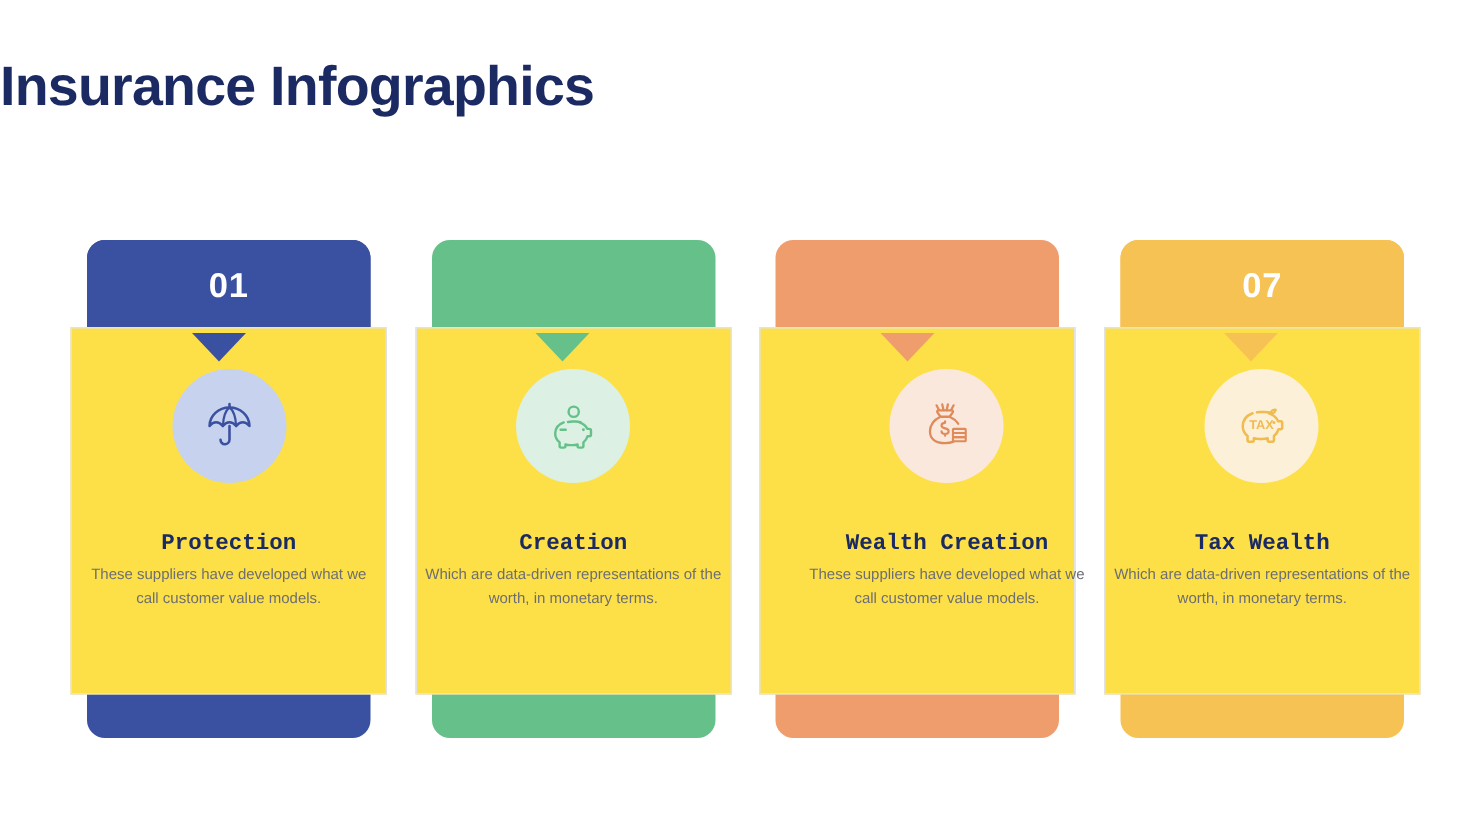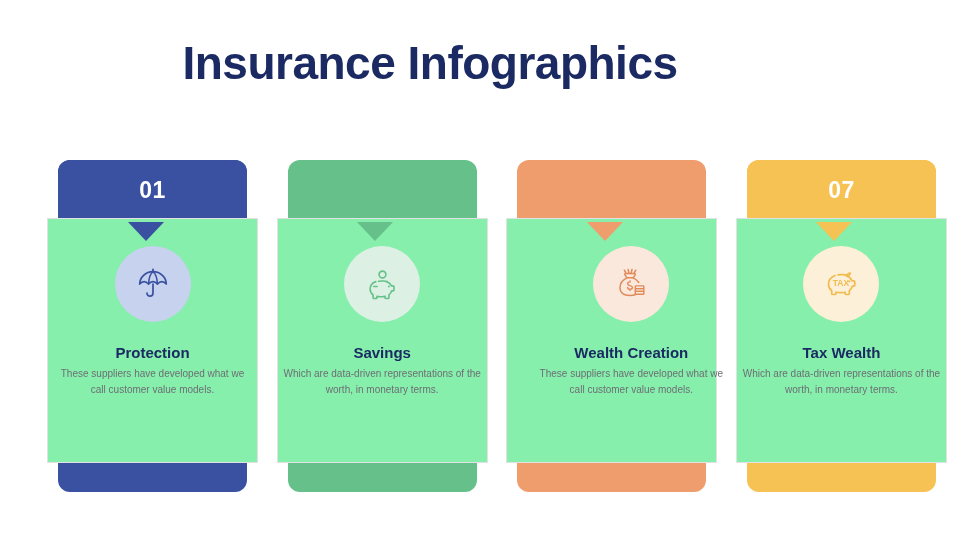--- a/index.html
+++ b/index.html
@@ -18,22 +18,22 @@
     height: 551px;
     background: #ffffff;
   }
 
   
   #page-title {
     position: absolute;
     top: 38px;
     left: 0;
     width: 860px;
-    text-align: center;
-    font-size: 46px;
+    text-align: left;
+    font-size: 37px;
     font-weight: bold;
     letter-spacing: -0.5px;
     color: #1b2a63;
     line-height: 1.1;
   }
 
   
   #cards {
     position: absolute;
     top: 160px;
@@ -97,47 +97,48 @@
     z-index: 3;
   }
 
   
   .card-body {
     position: absolute;
     left: 0;
     top: 58px;
     width: 211px;
     height: 245px;
-    background: #86efac;
+    background: #fde047;
     border: 1px solid #e2e2e4;
     z-index: 2;
     display: flex;
     flex-direction: column;
     align-items: center;
   }
 
   .icon-circle {
     margin-top: 27px;
     width: 76px;
     height: 76px;
     border-radius: 50%;
     display: flex;
     align-items: center;
     justify-content: center;
   }
 
   .icon-circle svg { display: block; }
 
   .card-title {
-    margin-top: 22px;
+    margin-top: 32px;
     font-size: 15px;
     font-weight: bold;
     color: #1b2a63;
     text-align: right;
     line-height: 1.2;
+    font-family: Liberation Mono, monospace;
   }
 
   .card-desc {
     margin-top: 4px;
     width: 200px;
     font-size: 10px;
     color: #6d6e74;
     text-align: center;
     line-height: 1.62;
   }
@@ -177,21 +178,21 @@
       <div class="card-body" style="border-color: rgb(226, 226, 228);">
         <div class="icon-circle" style="background: rgb(220, 240, 227); color: rgb(101, 193, 137);">
           <svg width="38" height="38" viewBox="0 0 40 40" fill="none">
             <circle cx="20.5" cy="10" r="3.6" stroke="currentColor" stroke-width="1.7"></circle>
             <path d="M13.5 17.5c-3.6 1.3-6 4.3-6 7.8 0 2.5 1.2 4.7 3.1 6.2v2.6c0 .6.5 1.1 1.1 1.1h1.9c.6 0 1.1-.5 1.1-1.1v-1.1c1 .25 2.1.4 3.2.4h2.1c1.1 0 2.2-.15 3.2-.4v1.1c0 .6.5 1.1 1.1 1.1h1.9c.6 0 1.1-.5 1.1-1.1v-2.6c1.4-1.1 2.4-2.6 2.9-4.3h1.3c.6 0 1.1-.5 1.1-1.1v-3c0-.6-.5-1.1-1.1-1.1h-1.5c-.9-2-2.7-3.6-5-4.4" stroke="currentColor" stroke-width="1.7" stroke-linejoin="round" stroke-linecap="round"></path>
             <path d="M16.5 17.2c1-.25 2-.35 3.1-.35h2.1c1.3 0 2.5.2 3.6.5" stroke="currentColor" stroke-width="1.7" stroke-linecap="round"></path>
             <path d="M11.3 22.6h3.6" stroke="currentColor" stroke-width="1.7" stroke-linecap="round"></path>
             <circle cx="27.3" cy="22.6" r="1" fill="currentColor"></circle>
           </svg>
         </div>
-        <div class="card-title" style="color: rgb(27, 42, 99);">Savings</div>
+        <div class="card-title" style="color: rgb(27, 42, 99);">Creation</div>
         <div class="card-desc" style="color: rgb(109, 110, 116);">Which are data-driven representations of the worth, in monetary terms.</div>
       </div>
     </div>
 
     <div class="card">
       <div class="card-backdrop" style="background: rgb(240, 157, 110);"></div>
       <div class="card-notch" style="border-top-color: rgb(240, 157, 110);"></div>
       <div class="card-body" style="border-color: rgb(226, 226, 228); padding-left: 39px;">
         <div class="icon-circle" style="background: rgb(251, 232, 221); color: rgb(224, 138, 90);">
           <svg width="38" height="38" viewBox="0 0 40 40" fill="none">

